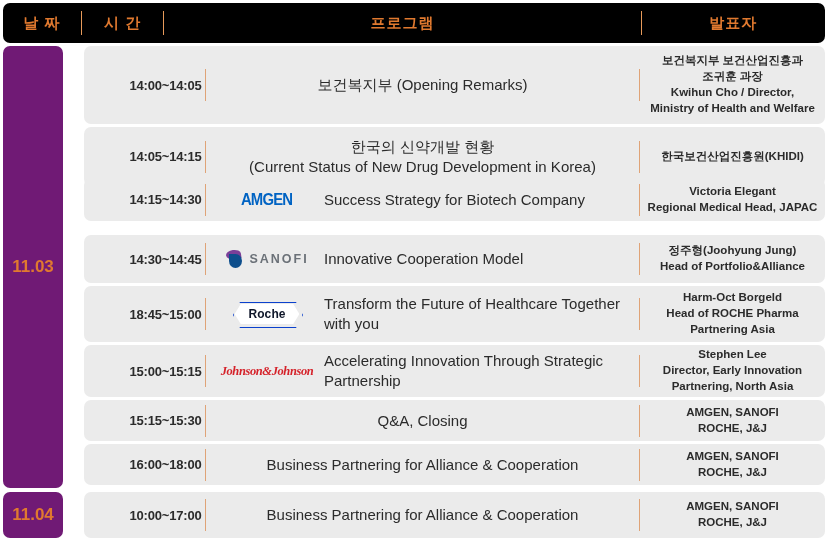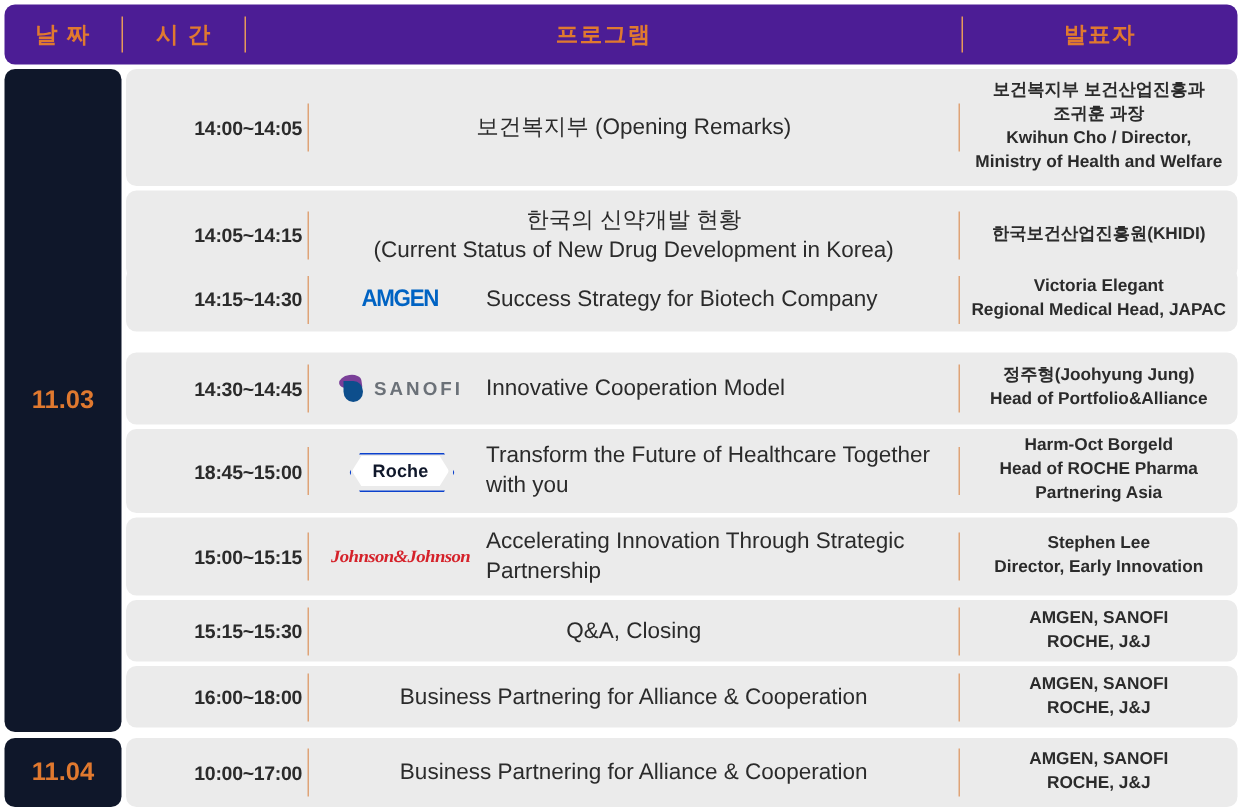--- a/index.html
+++ b/index.html
@@ -13,21 +13,21 @@
   .schedule{
     position:relative;
     width:828px;height:541px;
     box-sizing:border-box;
   }
 
   
   .thead{
     position:absolute;left:3px;top:3px;
     width:822px;height:40px;
-    background:#4c1d95;
+    background:#000000;
     border-radius:7px;
     display:flex;align-items:center;
   }
   .th{
     font-size:15px;font-weight:bold;color:#e0792f;
     text-align:center;letter-spacing:1px;
     display:flex;align-items:center;justify-content:center;
     height:100%;
   }
   .th-date{width:78px;}
@@ -38,22 +38,22 @@
     width:1px;height:24px;background:#e79a5a;flex:0 0 1px;
   }
 
   
   .tbody{
     position:absolute;left:3px;top:46px;width:822px;height:492px;
   }
 
   
   .datecol{
-    position:absolute;left:0;width:78px;
-    background:#0f172a;
+    position:absolute;left:0;width:60px;
+    background:#701a75;
     border-radius:7px;
     display:flex;align-items:center;justify-content:center;
   }
   .datecol .dlabel{
     font-size:17px;font-weight:bold;color:#e0792f;
   }
   .datecol-a{top:0;height:442px;}
   .datecol-b{top:446px;height:46px;}
 
   
@@ -294,20 +294,21 @@
             </div>
             <div class="ptext">
               <span class="ml">Accelerating Innovation Through Strategic Partnership</span>
             </div>
           </div>
           <div class="vdiv"></div>
           <div class="c-spk">
             <div>
               <span class="ml">Stephen Lee</span>
               <span class="ml">Director, Early Innovation</span>
+              <span class="ml">Partnering, North Asia</span>
             </div>
           </div>
         </div>
         <div class="row" style="top: 354px; height: 41px;">
           <div class="c-time">15:15~15:30</div>
           <div class="vdiv"></div>
           <div class="c-prog prog-center">
             <div class="ptext">
               <span class="ml">Q&amp;A, Closing</span>
             </div>

